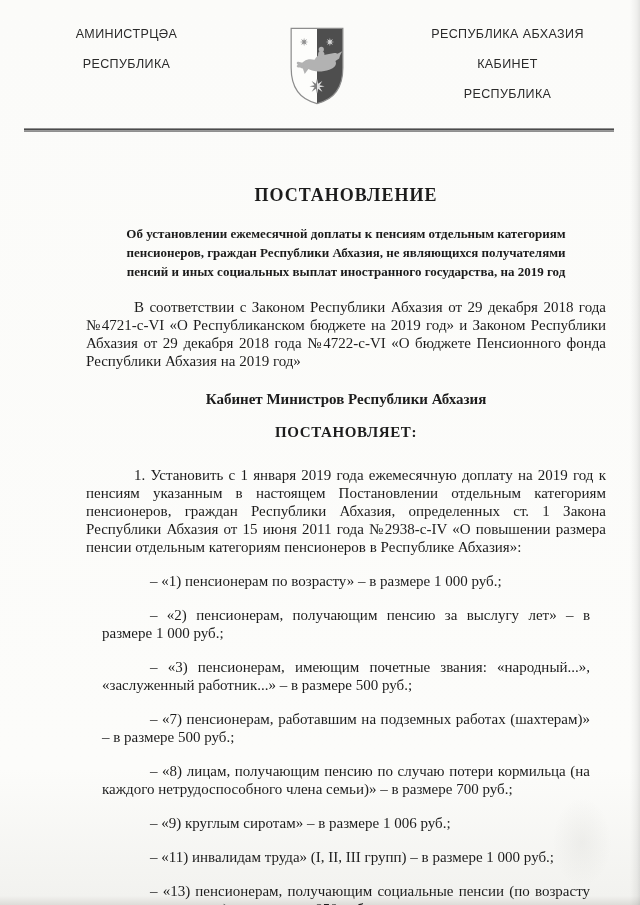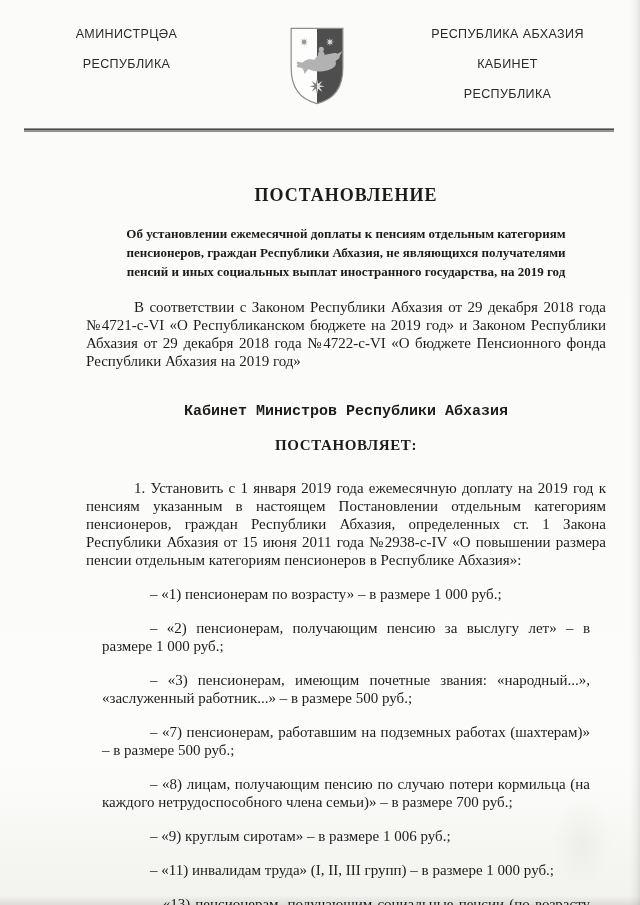--- a/index.html
+++ b/index.html
@@ -56,21 +56,21 @@
     margin:20px auto 0 auto;
     max-width:482px;
     text-align:center;
     font-weight:bold;font-size:13px;line-height:19px;
   }
   .para{
     margin:0;text-align:justify;text-indent:48px;
   }
   .preamble{margin-top:17px;}
   .issuer{
-    margin-top:33px;text-align:center;font-weight:bold;font-family:Liberation Mono, monospace;
+    margin-top:20px;text-align:center;font-weight:bold;
   }
   .resolves{
     margin-top:15px;text-align:center;font-weight:bold;letter-spacing:.6px;
   }
   .item1{margin-top:25px;}
   .payments p{margin:16px;}
 </style>
 </head>
 <body>
 

